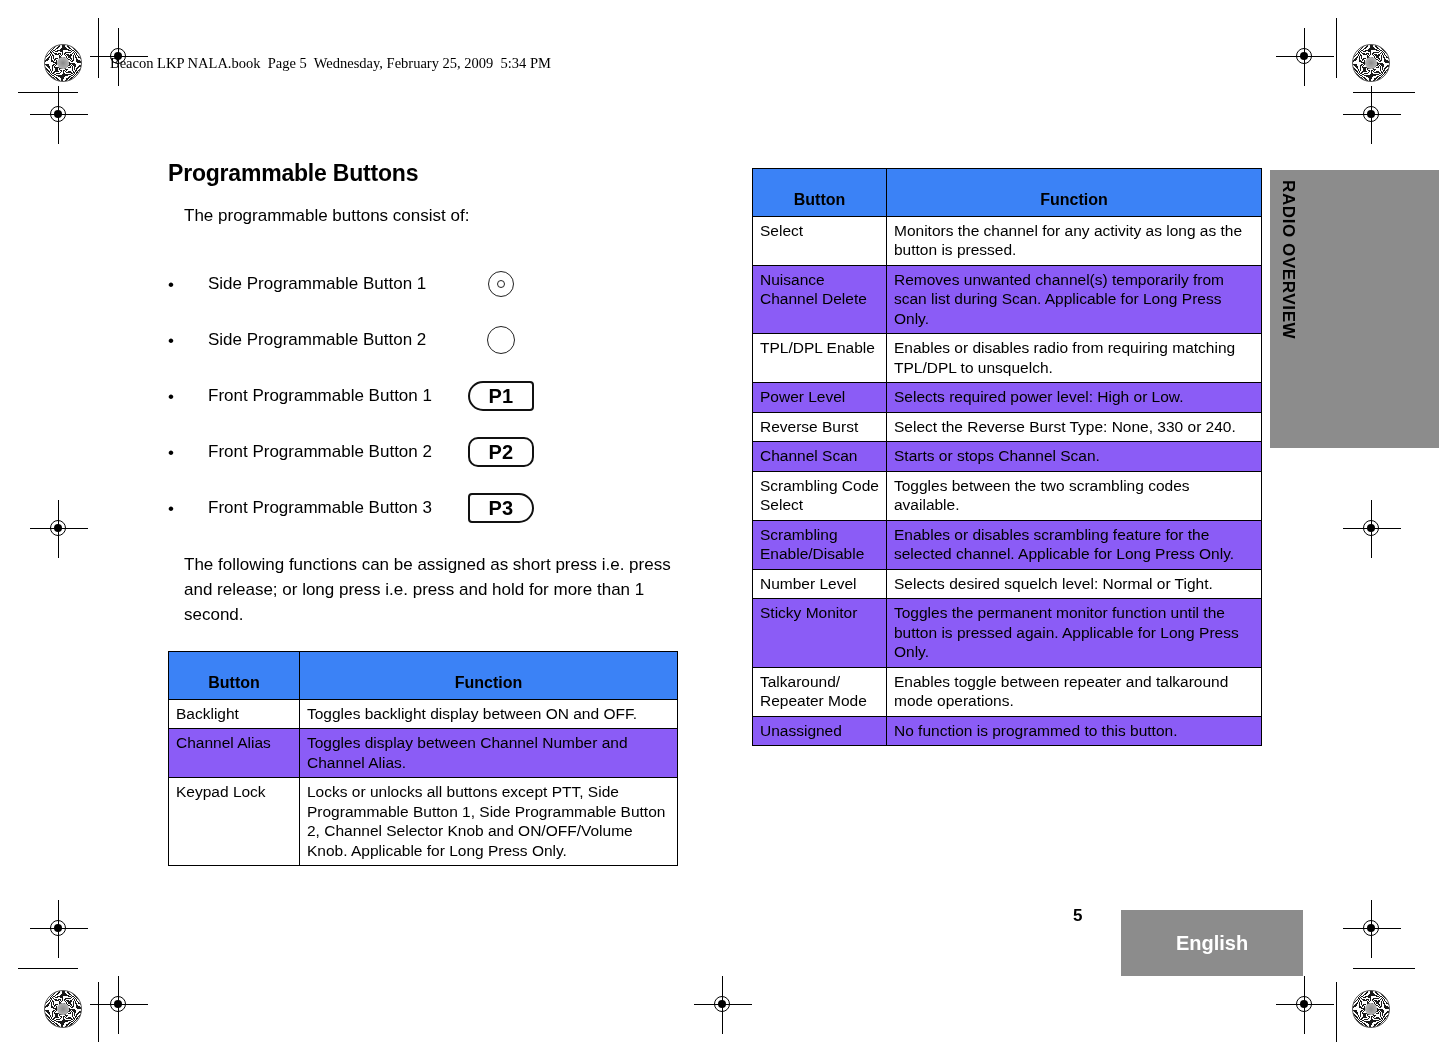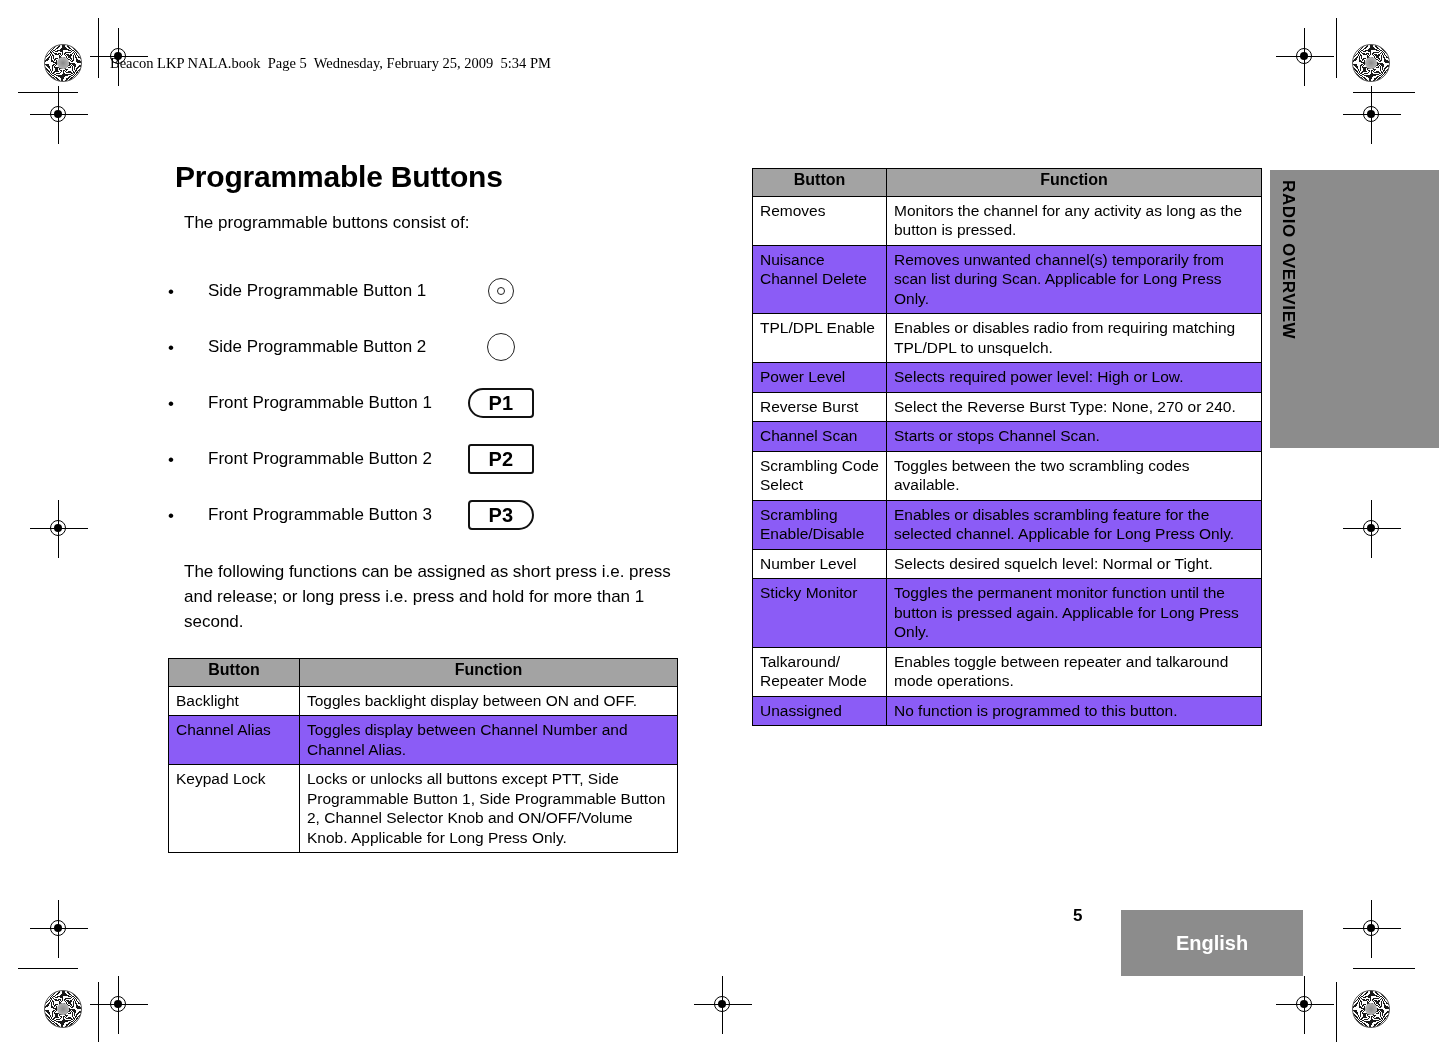--- a/index.html
+++ b/index.html
@@ -88,23 +88,23 @@
     width: 520px;
   }
   .col-right {
     position: absolute;
     left: 752px;
     top: 168px;
     width: 510px;
   }
 
   h1.section-title {
-    font-size: 30px;
+    font-size: 23px;
     font-weight: bold;
-    margin: 0 0 16px 7px;
+    margin: 0 0 16px 0;
     letter-spacing: -0.2px;
   }
   p.body-text {
     font-size: 17px;
     line-height: 25px;
     margin: 16px;
   }
 
   
   .bullet-list { margin: 28px 0 0 0; }
@@ -159,21 +159,21 @@
     border: 2.2px solid #111;
     box-sizing: border-box;
     display: flex;
     align-items: center;
     justify-content: center;
     font-size: 20px;
     font-weight: bold;
     letter-spacing: 0.3px;
   }
   .pkey.left-round  { border-radius: 15px 4px 4px 15px; }
-  .pkey.square      { border-radius: 3px; }
+  .pkey.square      { border-radius: 10px; }
   .pkey.right-round { border-radius: 4px 15px 15px 4px; }
 
   .para-after-bullets {
     margin-top: 22px;
     width: 512px;
   }
 
   
   table.fn-table {
     border-collapse: collapse;
@@ -183,25 +183,25 @@
   }
   table.fn-table th,
   table.fn-table td {
     border: 1px solid #000;
     padding: 4px 7px 5px 7px;
     vertical-align: top;
     line-height: 19.5px;
     text-align: left;
   }
   table.fn-table th {
-    background: #a3a3a3;
+    background: #3b82f6;
     text-align: center;
     font-weight: bold;
     font-size: 16px;
-    padding-top: 1px;
+    padding-top: 21px;
     padding-bottom: 6px;
   }
   table.fn-table tr.shaded td { background: #8b5cf6; }
   table.fn-table tr.plain td  { background: #ffffff; }
 
   .tbl-left-wrap { margin-top: 24px; width: 510px; }
   .col-btn-left  { width: 131px; }
   .col-btn-right { width: 134px; }
 
   
@@ -439,38 +439,38 @@
         <col>
       </colgroup>
     <thead>
       <tr>
         <th>Button</th>
         <th>Function</th>
       </tr>
     </thead>
     <tbody>
       <tr class="plain">
-        <td>Removes</td>
+        <td>Select</td>
         <td>Monitors the channel for any activity as long as the button is pressed.</td>
       </tr>
       <tr class="shaded">
         <td>Nuisance Channel Delete</td>
         <td>Removes unwanted channel(s) temporarily from scan list during Scan. Applicable for Long Press Only.</td>
       </tr>
       <tr class="plain">
         <td>TPL/DPL Enable</td>
         <td>Enables or disables radio from requiring matching TPL/DPL to unsquelch.</td>
       </tr>
       <tr class="shaded">
         <td>Power Level</td>
         <td>Selects required power level: High or Low.</td>
       </tr>
       <tr class="plain">
         <td>Reverse Burst</td>
-        <td>Select the Reverse Burst Type: None, 270 or 240.</td>
+        <td>Select the Reverse Burst Type: None, 330 or 240.</td>
       </tr>
       <tr class="shaded">
         <td>Channel Scan</td>
         <td>Starts or stops Channel Scan.</td>
       </tr>
       <tr class="plain">
         <td>Scrambling Code Select</td>
         <td>Toggles between the two scrambling codes available.</td>
       </tr>
       <tr class="shaded">

